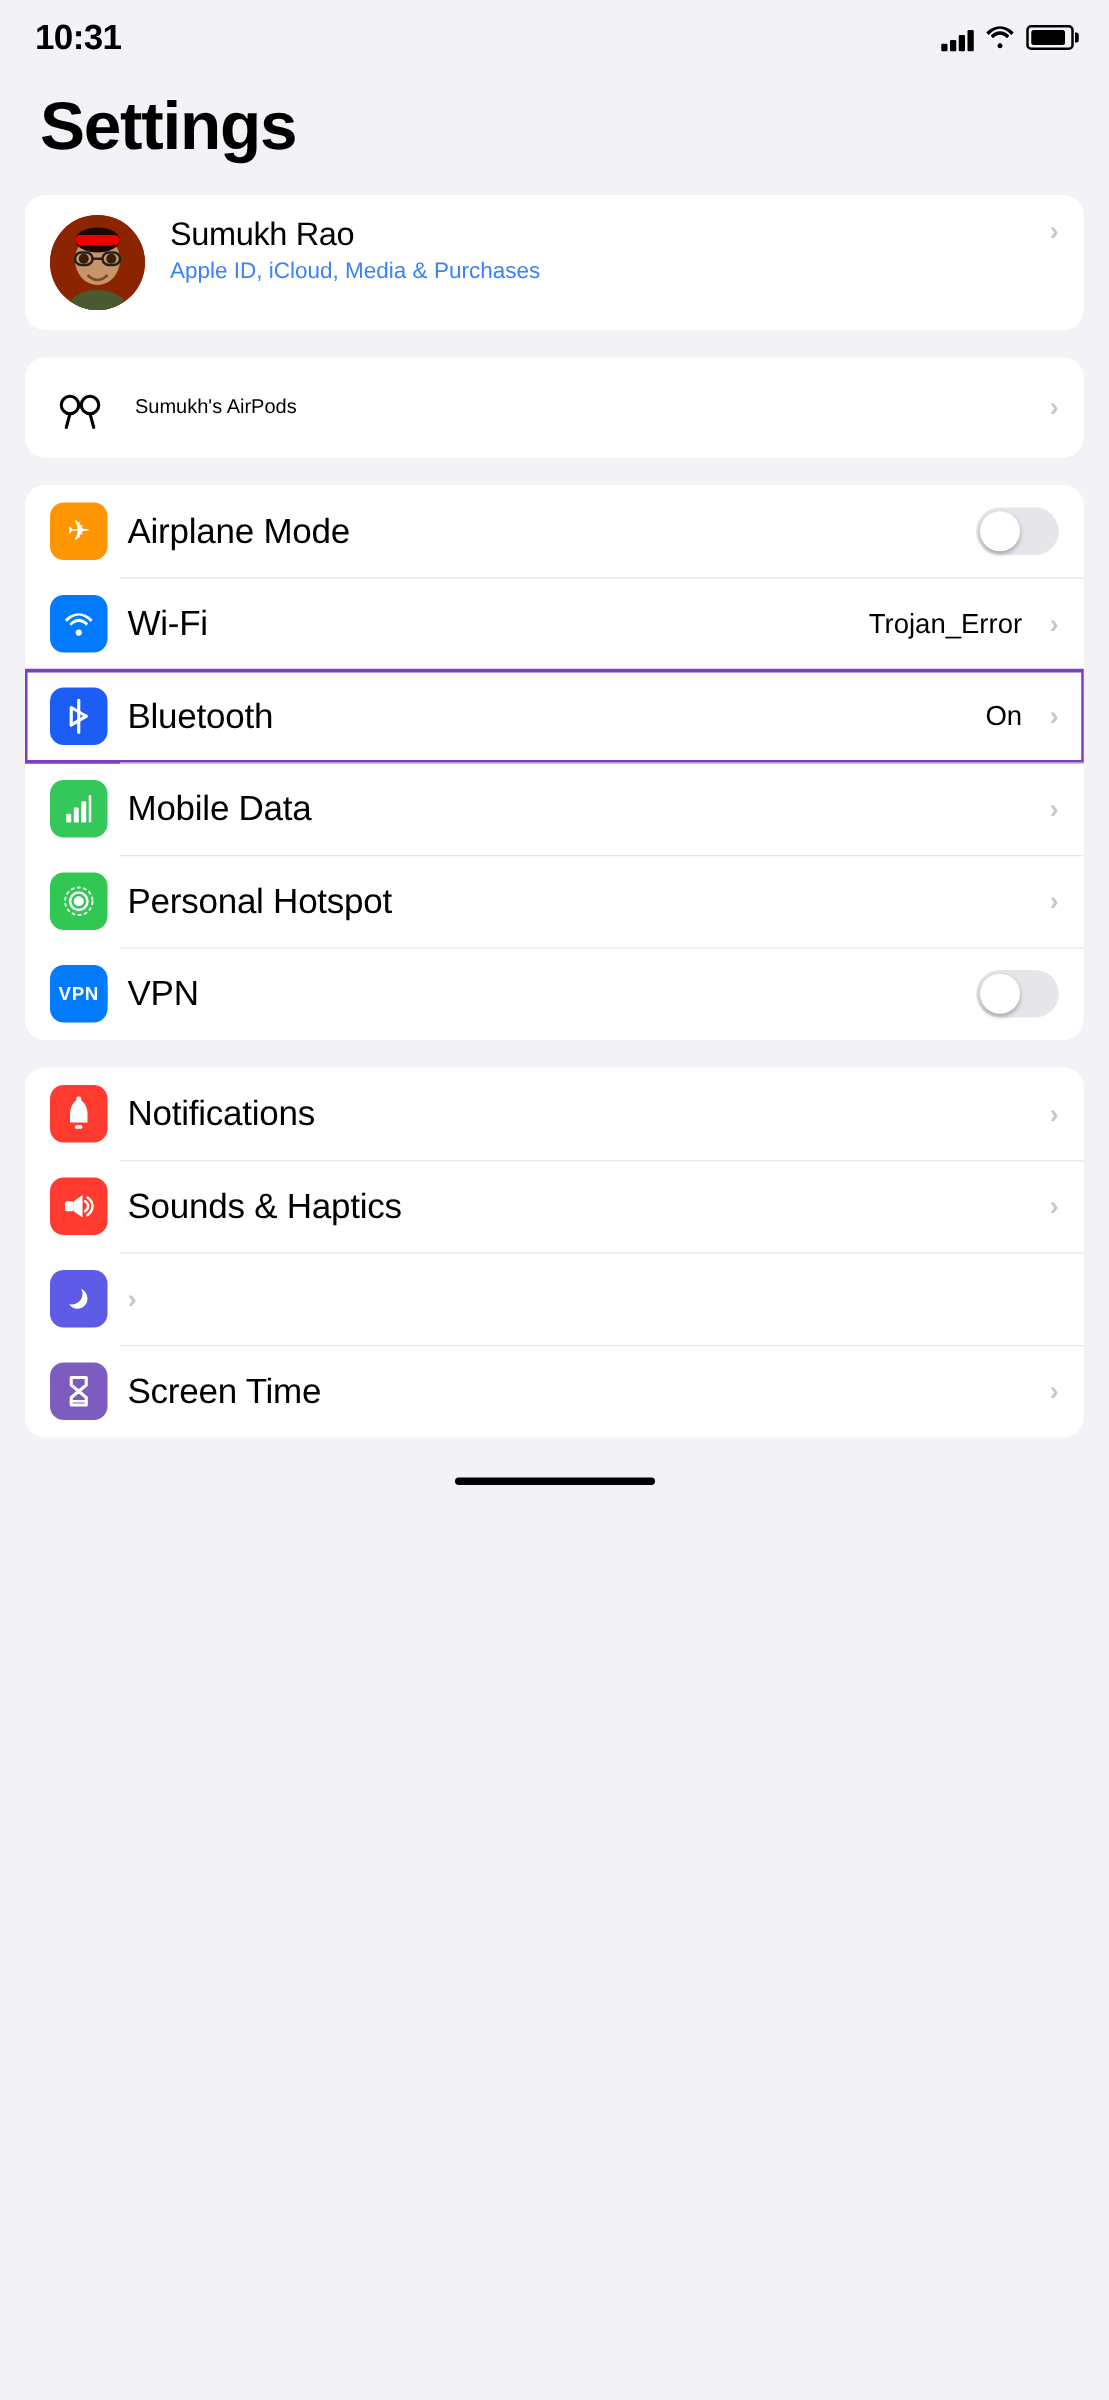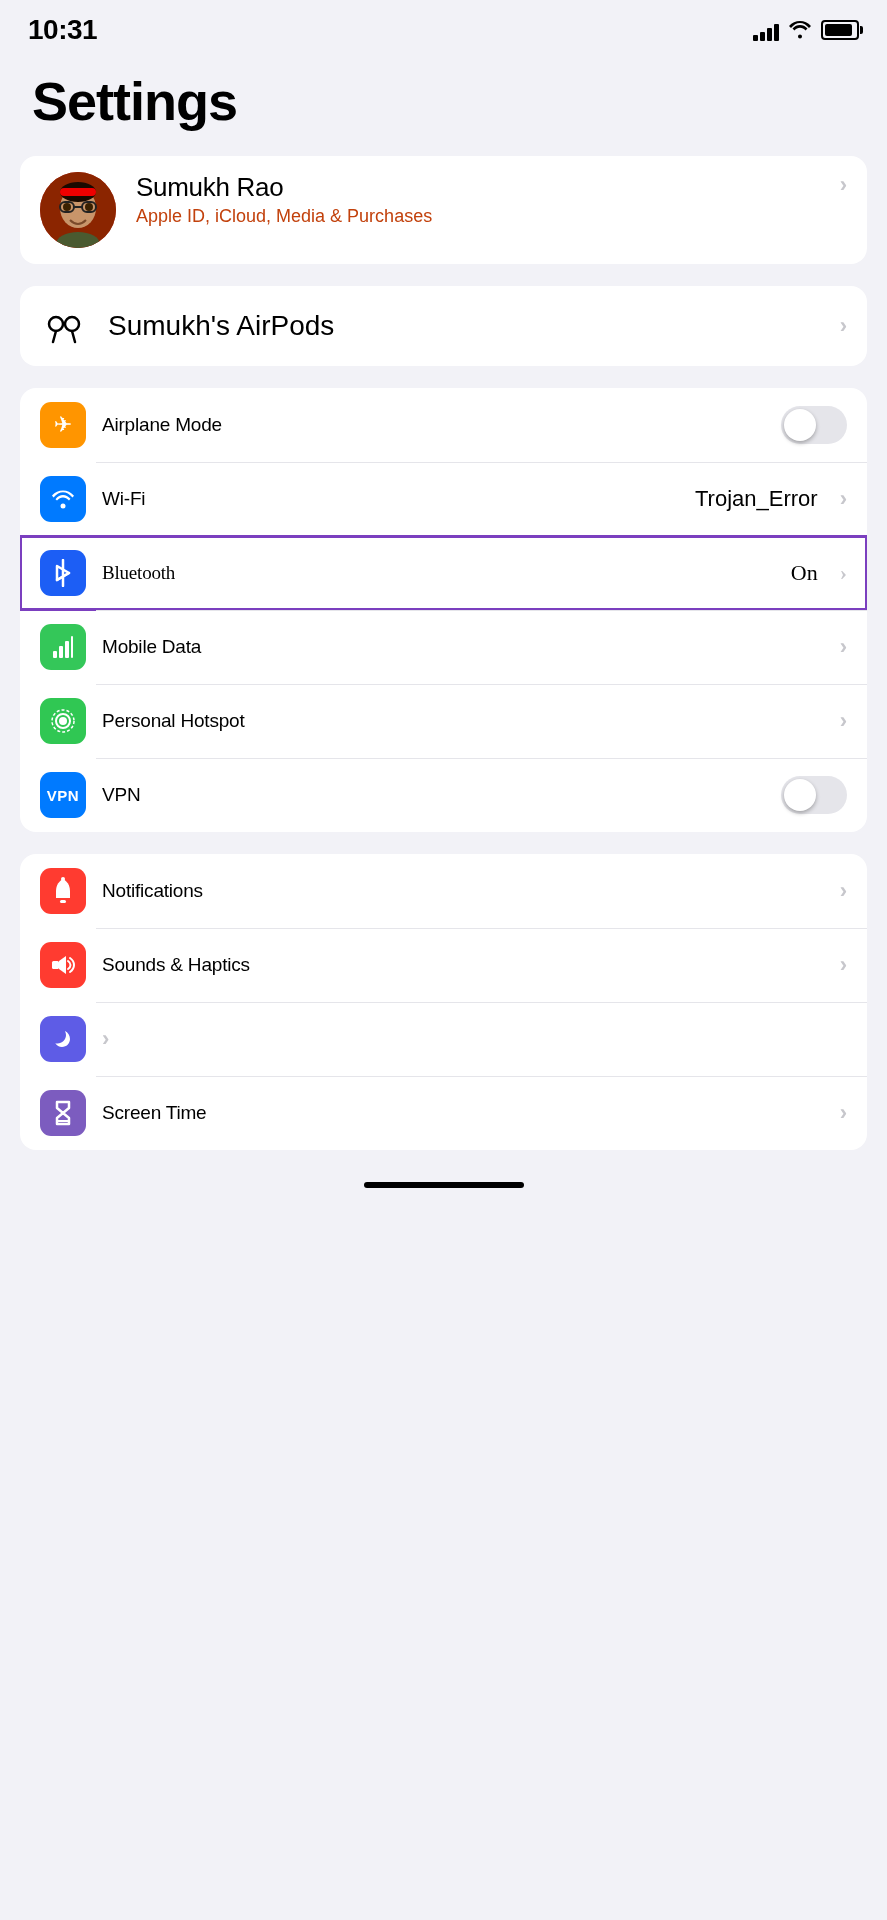--- a/index.html
+++ b/index.html
@@ -114,21 +114,21 @@
     }
 
     .profile-name {
       font-size: 26px;
       font-weight: 500;
       letter-spacing: -0.3px;
     }
 
     .profile-subtitle {
       font-size: 18px;
-      color: #c2410c;
+      color: #3b82f6;
       margin-top: 3px;
     }
 
     .chevron {
       color: #c7c7cc;
       font-size: 22px;
       font-weight: 600;
     }
 
     .airpods-row {
@@ -143,21 +143,21 @@
       width: 48px;
       height: 48px;
       display: flex;
       align-items: center;
       justify-content: center;
       font-size: 32px;
     }
 
     .airpods-label {
       flex: 1;
-      font-size: 28px;
+      font-size: 16px;
     }
 
     .settings-group {
       background: #fff;
       border-radius: 16px;
       overflow: hidden;
     }
 
     .settings-row {
       display: flex;
@@ -196,21 +196,21 @@
     .icon-blue-dark { background: #1c5ef5; }
     .icon-green { background: #34c759; }
     .icon-green2 { background: #30c753; }
     .icon-red { background: #ff3b30; }
     .icon-red2 { background: #ff3b30; }
     .icon-purple { background: #5e5ce6; }
     .icon-purple2 { background: #7c5cbf; }
 
     .settings-label {
       flex: 1;
-      font-size: 19px;
+      font-size: 28px;
       letter-spacing: -0.2px;
     }
 
     .settings-value {
       font-size: 22px;
       color: #000000;
       margin-right: 6px;
     }
 
     .toggle {
@@ -232,21 +232,20 @@
       border-radius: 50%;
       background: #fff;
       box-shadow: 0 2px 4px rgba(0,0,0,0.3);
     }
 
     .bluetooth-row {
       outline: 3px solid #7b3fbf;
       outline-offset: -2px;
       border-radius: 0;
       position: relative;
-      font-family: Liberation Serif, serif;
     }
 
     .vpn-label-badge {
       background: #007aff;
       color: #fff;
       font-size: 15px;
       font-weight: 700;
       padding: 4px 7px;
       border-radius: 6px;
       letter-spacing: 0.5px;

